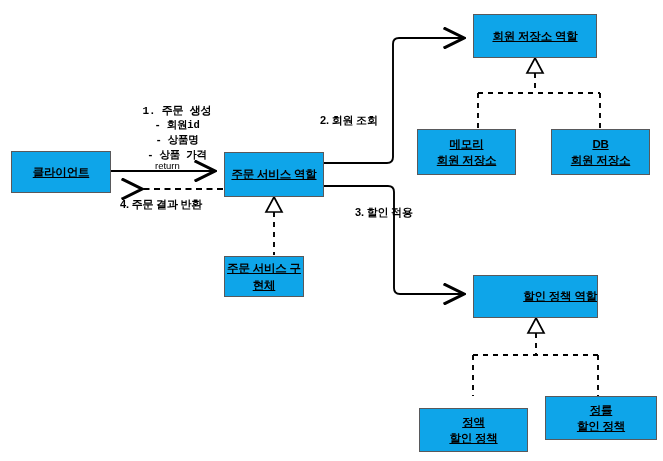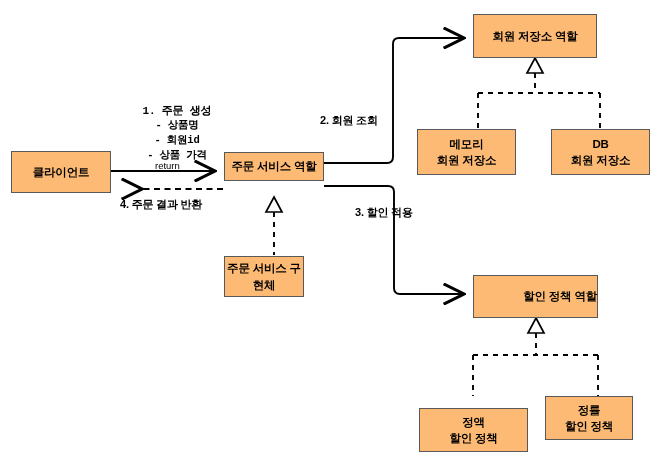--- a/index.html
+++ b/index.html
@@ -21,31 +21,32 @@
     position: absolute;
     left: 0;
     top: 0;
     width: 663px;
     height: 461px;
   }
   .node-box {
     position: absolute;
     box-sizing: border-box;
     border: 1.4px solid #59595b;
-    background: #fdba74;
+    background: #0ea5e9;
     display: flex;
     flex-direction: column;
     align-items: center;
     justify-content: center;
     text-align: center;
     font-weight: bold;
     font-size: 11.5px;
     line-height: 1.42;
     color: #000000;
     letter-spacing: -0.2px;
+    text-decoration: underline;
   }
   .node-box .line2 { display: block; }
   .edge-label {
     position: absolute;
     font-size: 11px;
     font-weight: bold;
     color: #000000;
     white-space: nowrap;
     letter-spacing: -0.2px;
     text-align: center;
@@ -135,21 +136,21 @@
       <path d="M473,355 L598,355" fill="none" stroke="#000" stroke-width="1.9" stroke-dasharray="5,5"></path>
       <line x1="473" y1="355" x2="473" y2="396" stroke="#000" stroke-width="1.9" stroke-dasharray="5,5"></line>
       <line x1="598" y1="355" x2="598" y2="396" stroke="#000" stroke-width="1.9" stroke-dasharray="5,5"></line>
     </g>
   </svg>
 
   <div class="node-box" style="left:11px; top:151px; width:100px; height:42px;">
     <span>클라이언트</span>
   </div>
 
-  <div class="node-box" style="left:224px; top:152px; width:100px; height:29px;">
+  <div class="node-box" style="left:224px; top:152px; width:100px; height:45px;">
     <span>주문 서비스 역할</span>
   </div>
 
   <div class="node-box" style="left:224px; top:256px; width:80px; height:41px;">
     <span>주문 서비스 구현체</span>
   </div>
 
   <div class="node-box" style="left:473px; top:14px; width:124px; height:44px;">
     <span>회원 저장소 역할</span>
   </div>
@@ -166,29 +167,29 @@
 
   <div class="node-box" style="left:473px; top:275px; width:125px; height:43px;align-items:flex-end;">
     <span>할인 정책 역할</span>
   </div>
 
   <div class="node-box" style="left:419px; top:408px; width:109px; height:44px;">
     <span>정액</span>
     <span class="line2">할인 정책</span>
   </div>
 
-  <div class="node-box" style="left:545px; top:396px; width:88px; height:44px;">
+  <div class="node-box" style="left:545px; top:396px; width:112px; height:44px;">
     <span>정률</span>
     <span class="line2">할인 정책</span>
   </div>
 
   <div class="call-label-block" style="left:122px; top:103px; width:110px;">
     <div class="title">1. 주문 생성</div>
+    <div class="param">- 회원id</div>
     <div class="param">- 상품명</div>
-    <div class="param">- 회원id</div>
     <div class="param">- 상품 가격</div>
   </div>
 
   <div class="return-label" style="left:155px; top:160px;">
     <span>return</span>
   </div>
 
   <div class="return-bottom-label" style="left:120px; top:197px;">
     <span>4. 주문 결과 반환</span>
   </div>

